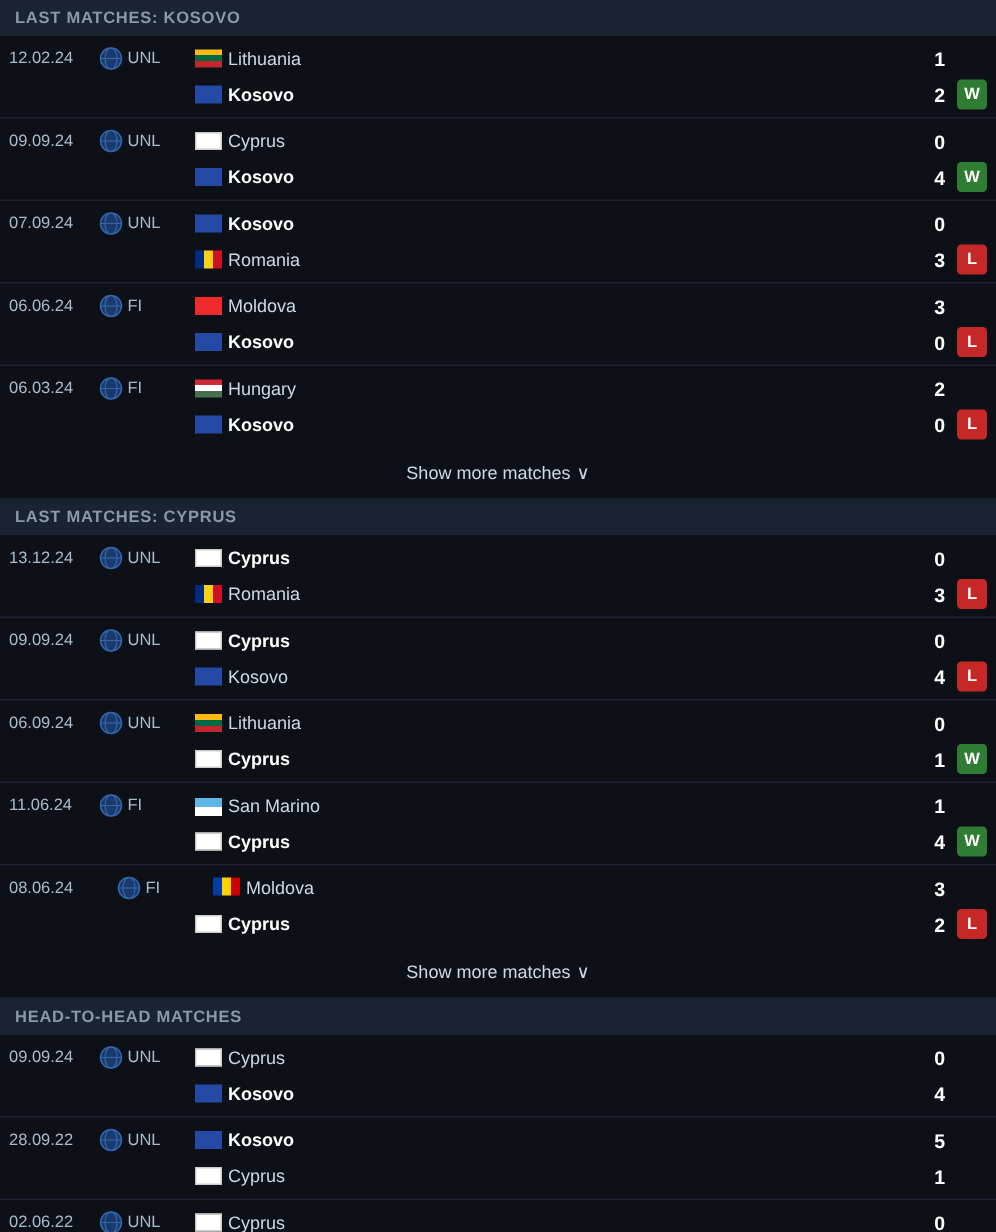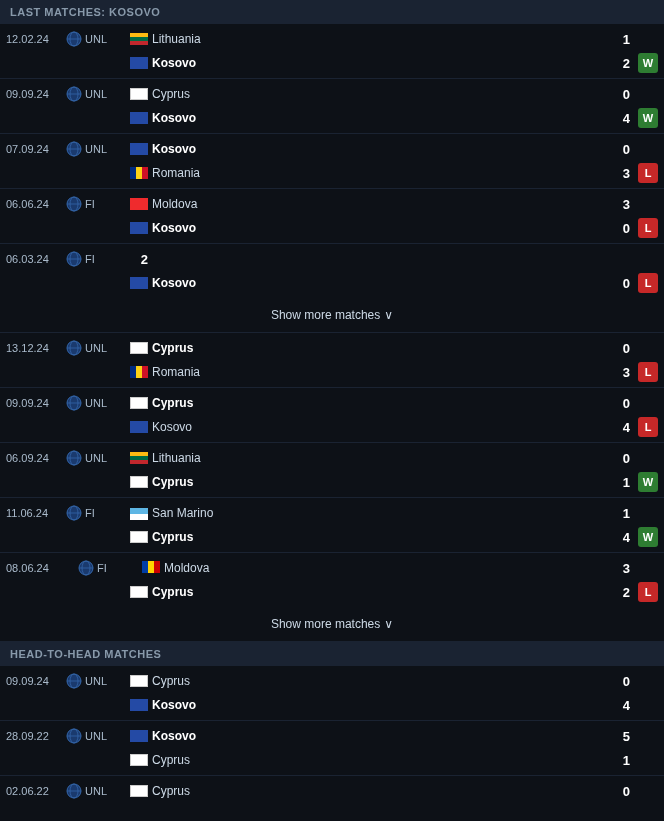--- a/index.html
+++ b/index.html
@@ -179,39 +179,44 @@
         <div class="pair-row first">
       <span style="width:60px;color:#aabbcc;font-size:11px;flex-shrink:0;">06.03.24</span>
       <span style="display:flex;align-items:center;width:60px;gap:3px;flex-shrink:0;">
         <svg width="16" height="16" viewBox="0 0 16 16">
               <circle cx="8" cy="8" r="7" fill="#1a3a6e" stroke="#3366aa" stroke-width="1"></circle>
               <ellipse cx="8" cy="8" rx="4" ry="7" fill="none" stroke="#3366aa" stroke-width="0.8"></ellipse>
               <line x1="1" y1="8" x2="15" y2="8" stroke="#3366aa" stroke-width="0.8"></line>
             </svg>
         <span style="color:#aabbcc;font-size:11px;">FI</span>
       </span>
+      <span style="flex:1;display:flex;align-items:center;padding-left:4px;">
+        <span style="display:inline-block;width:18px;height:12px;margin-right:4px;flex-shrink:0;background: linear-gradient(to bottom, #ce2939 33%, #fff 33%, #fff 66%, #477050 66%);"></span>
+        <span style="font-size:12px;color:#ccd9e6;">Hungary</span>
+      </span>
       <span style="width:30px;text-align:right;font-size:13px;font-weight:bold;color:#fff;padding-right:8px;">2</span>
       <span style="width:20px;height:20px;"></span>
     </div>
         <div class="pair-row last">
       <span style="width:60px;flex-shrink:0;"></span>
       <span style="width:60px;flex-shrink:0;"></span>
       <span style="flex:1;display:flex;align-items:center;padding-left:4px;">
         <span style="display:inline-block;width:18px;height:12px;margin-right:4px;flex-shrink:0;background: #244aa5;"></span>
         <span style="font-size:12px;font-weight:bold;color:#fff;">Kosovo</span>
       </span>
       <span style="width:30px;text-align:right;font-size:13px;font-weight:bold;color:#fff;padding-right:8px;">0</span>
       <span style="width:20px;height:20px;border-radius:3px;display:flex;align-items:center;justify-content:center;font-size:11px;font-weight:bold;background:#c62828;color:#fff;">L</span>
     </div>
       </div>
     </div>
     <div class="show-more">
       <span>Show more matches</span>
       <span style="font-size:12px;">∨</span>
     </div>
+    <div class="section-header">LAST MATCHES: CYPRUS</div>
     <div class="match-group">
       <div class="match-pair">
         <div class="pair-row first">
       <span style="width:60px;color:#aabbcc;font-size:11px;flex-shrink:0;">13.12.24</span>
       <span style="display:flex;align-items:center;width:60px;gap:3px;flex-shrink:0;">
         <svg width="16" height="16" viewBox="0 0 16 16">
               <circle cx="8" cy="8" r="7" fill="#1a3a6e" stroke="#3366aa" stroke-width="1"></circle>
               <ellipse cx="8" cy="8" rx="4" ry="7" fill="none" stroke="#3366aa" stroke-width="0.8"></ellipse>
               <line x1="1" y1="8" x2="15" y2="8" stroke="#3366aa" stroke-width="0.8"></line>
             </svg>

